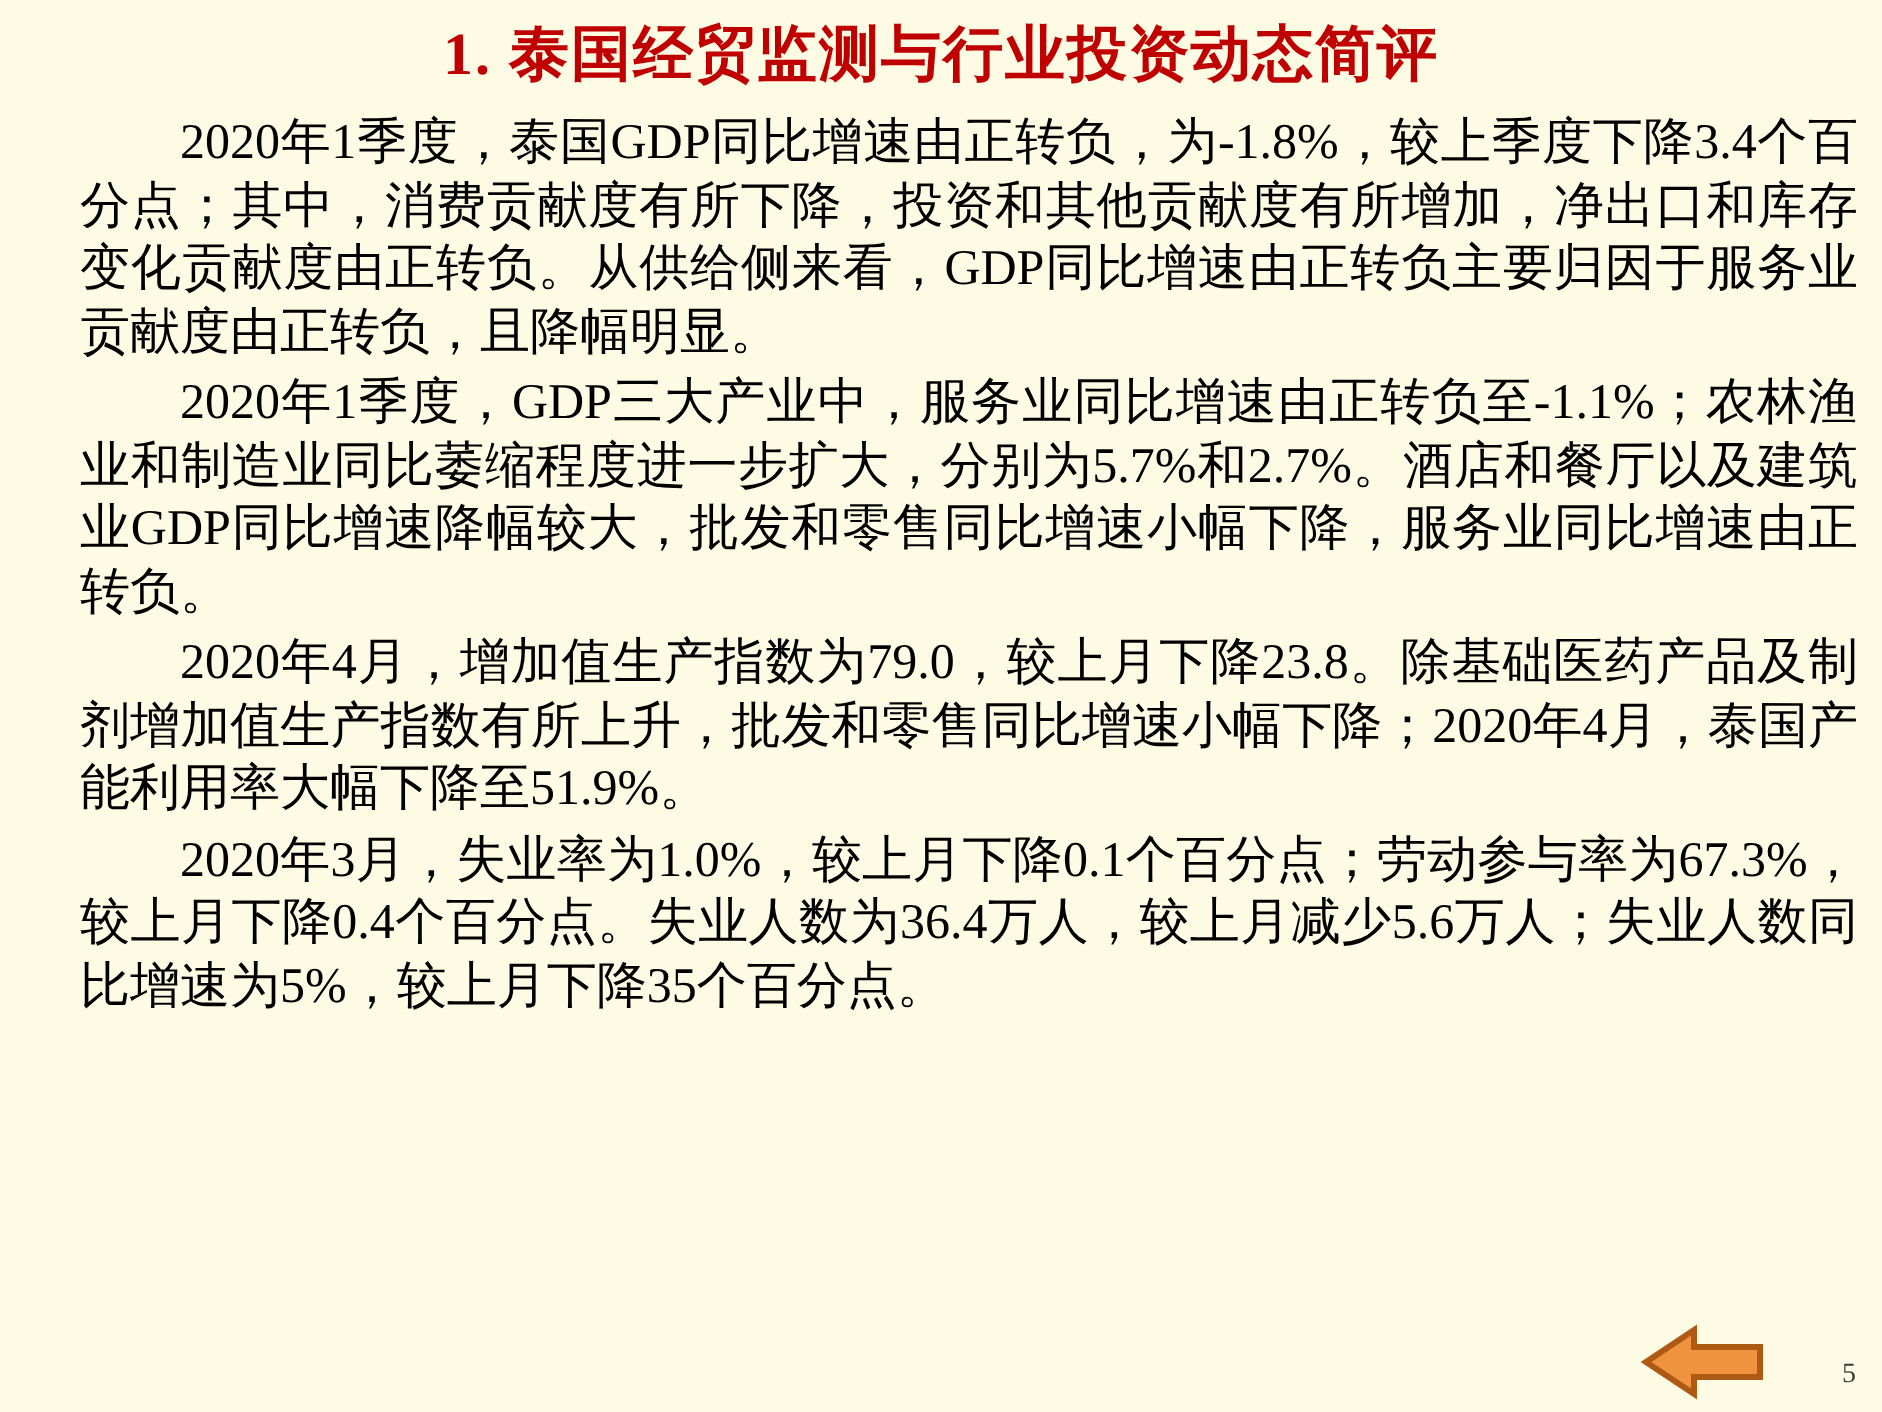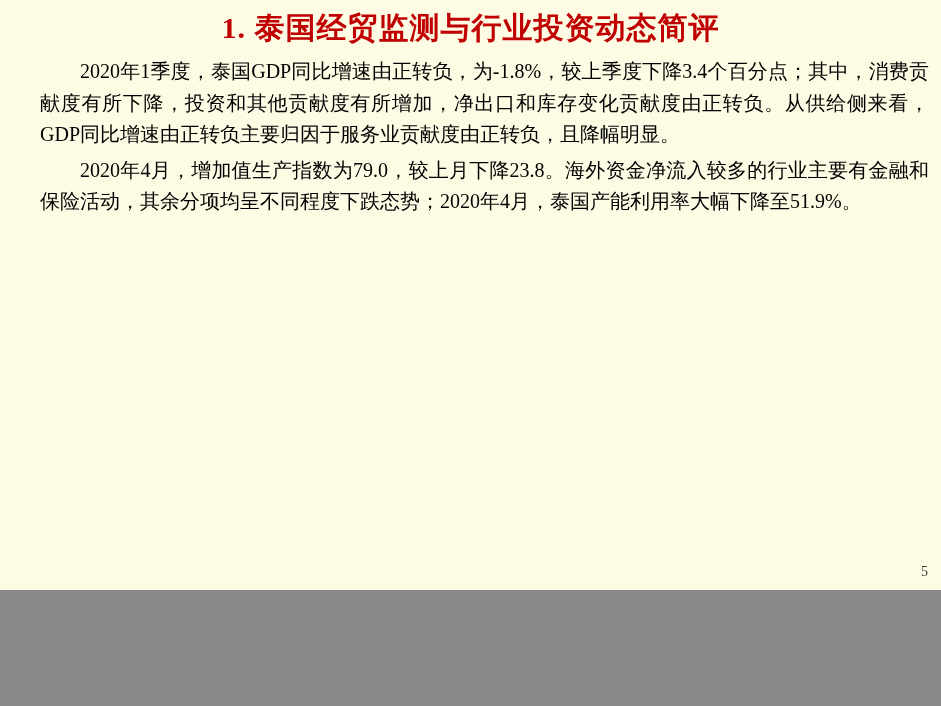--- a/index.html
+++ b/index.html
@@ -3,37 +3,37 @@
 <meta charset="utf-8">
 <style>
   html, body {
     margin: 0;
     padding: 0;
     background: #888;
   }
   .slide {
     position: relative;
     width: 941px;
-    height: 590px;
+    height: 706px;
     margin: 0 auto;
     overflow: hidden;
     font-family: "Liberation Serif", "DejaVu Serif", serif;
   }
   .slide-title {
     margin: 0;
     padding-top: 8px;
     text-align: center;
     font-size: 30px;
     line-height: 40px;
     font-weight: bold;
     letter-spacing: 1px;
   }
   .slide-body {
     padding: 8px 12px 0 40px;
-    font-size: 20px;
+    font-size: 25px;
     line-height: 31.5px;
     color: #000000;
     text-align: justify;
   }
   .slide-body p {
     margin: 0 0 4px 0;
     text-indent: 2em;
   }
   .back-arrow {
     position: absolute;
@@ -53,21 +53,23 @@
 </style>
 </head>
 <body>
 
 <div class="slide" style="background-color: rgb(253, 251, 228);">
 
   <h1 class="slide-title" style="color: rgb(192, 0, 0);">1. 泰国经贸监测与行业投资动态简评</h1>
 
   <div class="slide-body">
     <p>2020年1季度，泰国GDP同比增速由正转负，为-1.8%，较上季度下降3.4个百分点；其中，消费贡献度有所下降，投资和其他贡献度有所增加，净出口和库存变化贡献度由正转负。从供给侧来看，GDP同比增速由正转负主要归因于服务业贡献度由正转负，且降幅明显。</p>
-    <p>2020年4月，增加值生产指数为79.0，较上月下降23.8。海外资金净流入较多的行业主要有金融和保险活动，其余分项均呈不同程度下跌态势；2020年4月，泰国产能利用率大幅下降至51.9%。</p>
+    <p>2020年1季度，GDP三大产业中，服务业同比增速由正转负至-1.1%；农林渔业和制造业同比萎缩程度进一步扩大，分别为5.7%和2.7%。酒店和餐厅以及建筑业GDP同比增速降幅较大，批发和零售同比增速小幅下降，服务业同比增速由正转负。</p>
+    <p>2020年4月，增加值生产指数为79.0，较上月下降23.8。除基础医药产品及制剂增加值生产指数有所上升，批发和零售同比增速小幅下降；2020年4月，泰国产能利用率大幅下降至51.9%。</p>
+    <p>2020年3月，失业率为1.0%，较上月下降0.1个百分点；劳动参与率为67.3%，较上月下降0.4个百分点。失业人数为36.4万人，较上月减少5.6万人；失业人数同比增速为5%，较上月下降35个百分点。</p>
   </div>
 
   <svg class="back-arrow" viewBox="0 0 64 38" aria-label="back arrow">
     <polygon points="3,19 27,3 27,11.5 60,11.5 60,26.5 27,26.5 27,35" stroke-width="3" stroke-linejoin="miter" fill="#F0933F" stroke="#AE5A14"></polygon>
   </svg>
 
   <div class="page-number">5</div>
 
 </div>
 

